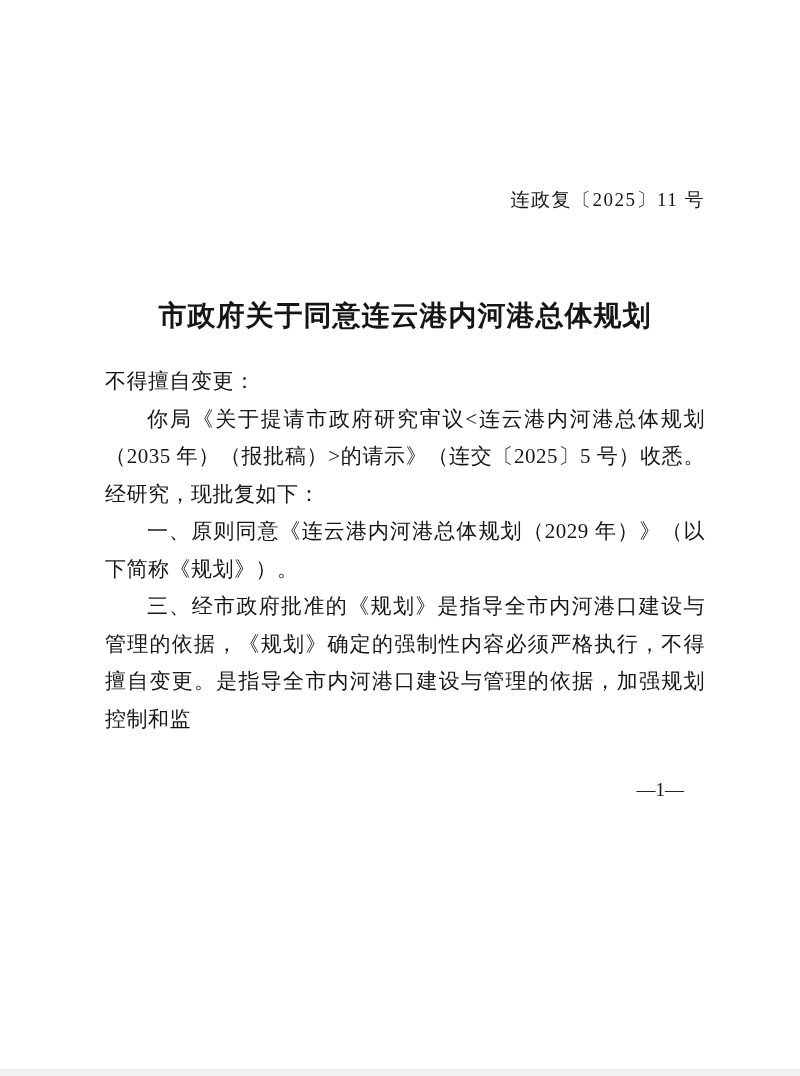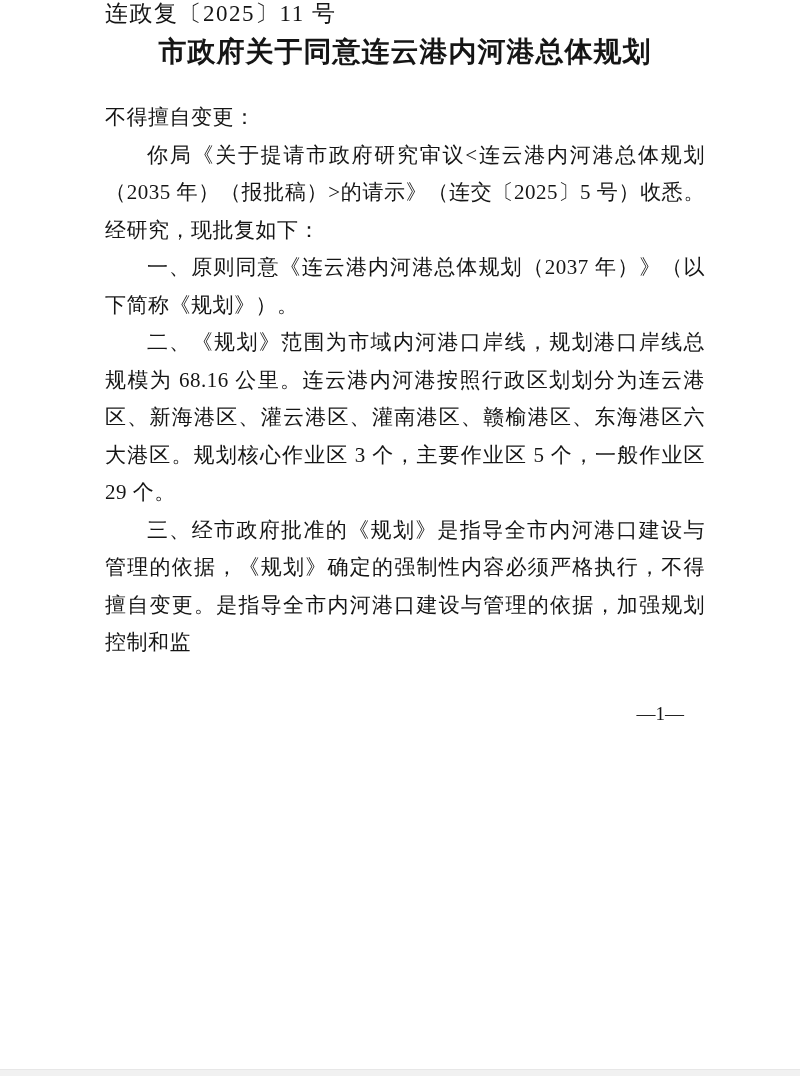--- a/index.html
+++ b/index.html
@@ -8,27 +8,29 @@
     position: relative;
     width: 800px;
     height: 1076px;
     margin: 0 auto;
     background: #ffffff;
     color: #151515;
     font-family: "Liberation Serif", "DejaVu Serif", serif;
     overflow: hidden;
   }
   .doc-number {
+    margin-top: 186px;
     padding: 0 95px 0 105px;
-    text-align: left;
-    font-size: 23px;
+    text-align: right;
+    font-size: 19px;
     line-height: 28px;
     letter-spacing: 1.5px;
   }
   .title {
+    margin-top: 78px;
     padding: 0 95px 0 105px;
     text-align: center;
     font-size: 28px;
     font-weight: bold;
     line-height: 47px;
     letter-spacing: 1px;
   }
   .title-line { display: block; }
   .body-text {
     margin-top: 24px;
@@ -63,22 +65,21 @@
 
   <div class="doc-number">连政复〔2025〕11 号</div>
 
   <h1 class="title">
     <span class="title-line">市政府关于同意连云港内河港总体规划</span>
   </h1>
 
   <div class="body-text">
     <p class="salutation">不得擅自变更：</p>
     <p class="para">你局《关于提请市政府研究审议&lt;连云港内河港总体规划（2035 年）（报批稿）&gt;的请示》（连交〔2025〕5 号）收悉。经研究，现批复如下：</p>
-    <p class="para">一、原则同意《连云港内河港总体规划（2037 年）》（以下简称《规划》）。</p>
-    <p class="para">二、《规划》范围为市域内河港口岸线，规划港口岸线总规模为 68.16 公里。连云港内河港按照行政区划划分为连云港区、新海港区、灌云港区、灌南港区、赣榆港区、东海港区六大港区。规划核心作业区 3 个，主要作业区 5 个，一般作业区 29 个。</p>
+    <p class="para">一、原则同意《连云港内河港总体规划（2029 年）》（以下简称《规划》）。</p>
     <p class="para">三、经市政府批准的《规划》是指导全市内河港口建设与管理的依据，《规划》确定的强制性内容必须严格执行，不得擅自变更。是指导全市内河港口建设与管理的依据，加强规划控制和监</p>
   </div>
 
   <div class="page-number">—1—</div>
 
   <div class="bottom-strip"></div>
 
 </div>
 
 </body></html>

